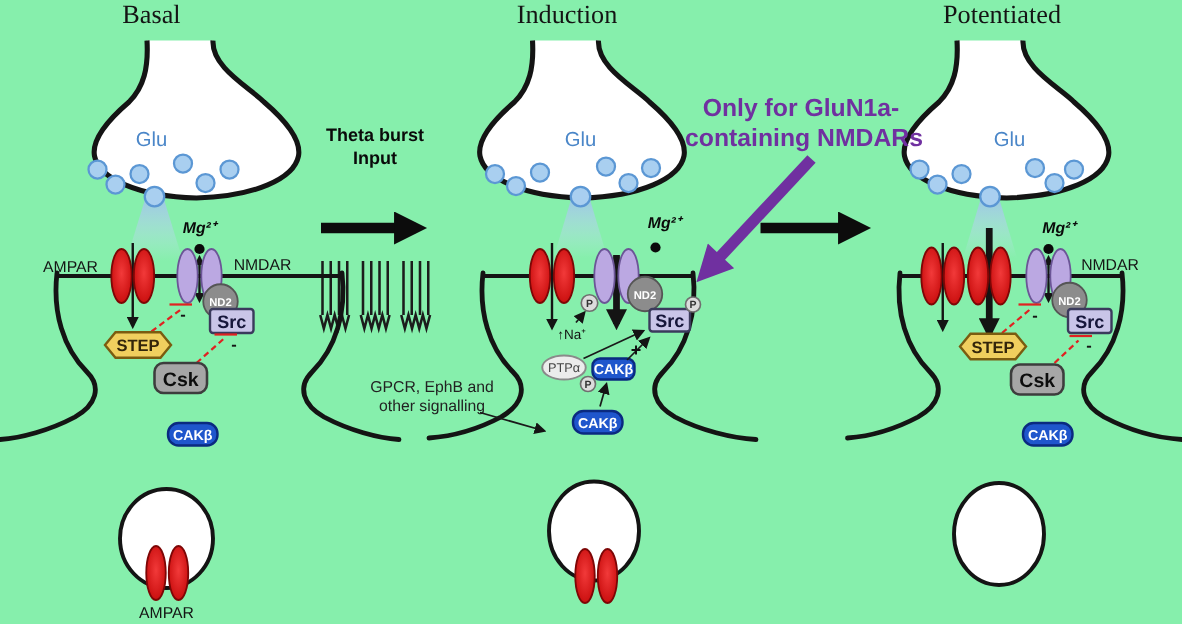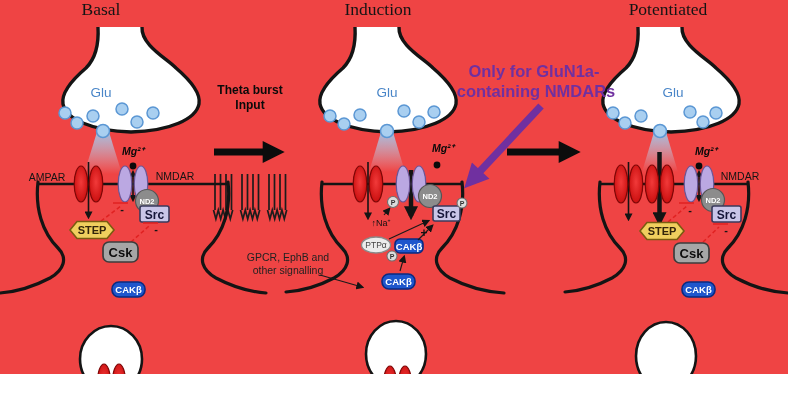--- a/index.html
+++ b/index.html
@@ -1,16 +1,16 @@
 <!DOCTYPE html>
 <html><head>
 <meta charset="utf-8">
 <style>
   html,body{margin:0;padding:0;background:#fff;}
-  #stage{position:relative;width:788px;height:374px;background:#ef4444;overflow:hidden;}
+  #stage{position:relative;width:788px;height:416px;background:#86efac;overflow:hidden;}
   svg{position:absolute;left:0;top:0;}
   svg text{font-family:"Liberation Sans",sans-serif;text-anchor:middle;}
   .title{font:17.5px "Liberation Serif",serif;fill:#141414;}
   .glu{font:13.5px "Liberation Sans",sans-serif;fill:#4a86c8;}
   .mg{font:italic bold 10.5px "Liberation Sans",sans-serif;fill:#0a0a0a;}
   .lbl{font:10.5px "Liberation Sans",sans-serif;fill:#141414;}
   .theta{font:bold 12px "Liberation Sans",sans-serif;fill:#0a0a0a;}
   .purpleT{font:bold 16.5px "Liberation Sans",sans-serif;fill:#7030a0;}
   .gpcr{font:10.5px "Liberation Sans",sans-serif;fill:#222;}
   .na-t{font:9px "Liberation Sans",sans-serif;fill:#111;}

